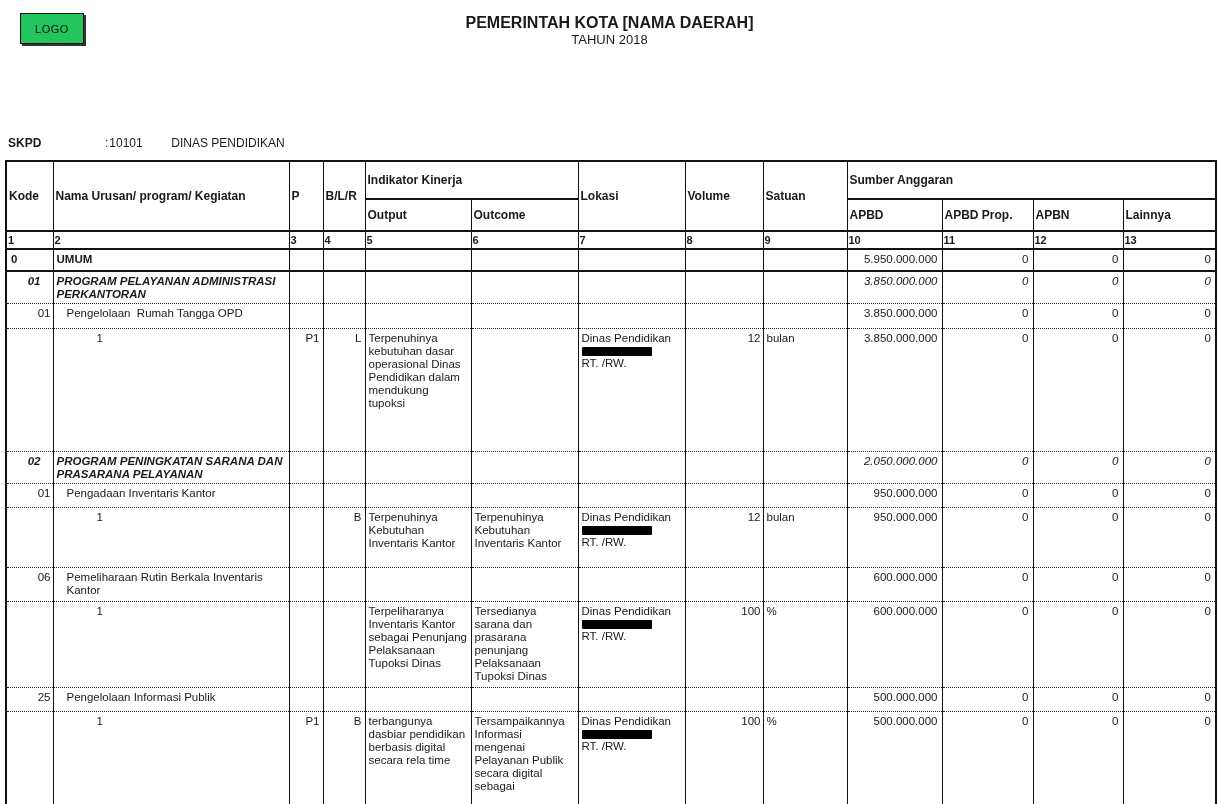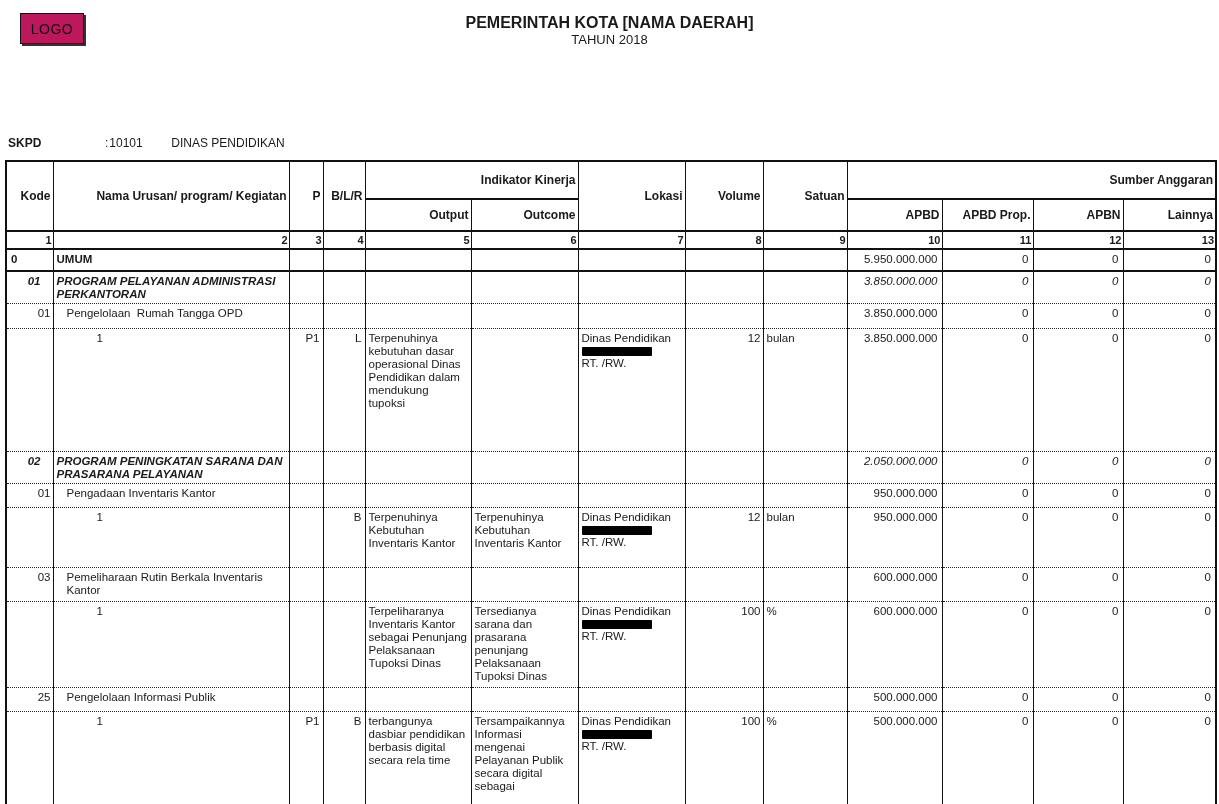--- a/index.html
+++ b/index.html
@@ -7,23 +7,23 @@
   body {
     width: 1219px; height: 804px; overflow: hidden; position: relative;
     font-family: "Liberation Sans", "DejaVu Sans", sans-serif;
     color: #1a1a1a;
   }
   .page { position: absolute; inset: 0; }
 
   
   .logo-box {
     position: absolute; left: 20px; top: 13px; width: 64px; height: 31px;
-    border: 1.5px solid #111; box-shadow: 2px 2px 0 0 #333; background: #be185d;
+    border: 1.5px solid #111; box-shadow: 2px 2px 0 0 #333; background: #22c55e;
     display: flex; align-items: center; justify-content: center;
-    font-size: 14px; letter-spacing: 0.5px; color: #111;
+    font-size: 11px; letter-spacing: 0.5px; color: #111;
   }
 
   
   .titles { position: absolute; left: 0; top: 14px; width: 100%; text-align: center; }
   .title1 { font-size: 16px; font-weight: bold; }
   .title2 { font-size: 15px; font-weight: bold; margin-top: 11px; }
   .title3 { font-size: 13px; }
 
   
   .skpd-line { position: absolute; left: 8px; top: 136px; font-size: 12px; }
@@ -34,21 +34,21 @@
   
   table.report {
     position: absolute; left: 5px; top: 160px; width: 1210px;
     border-collapse: collapse; table-layout: fixed;
     font-size: 11.5px; line-height: 13px;
   }
   table.report { border: 2px solid #111; border-bottom: 2px dotted #111; }
 
   thead th {
     border: 1.5px solid #111; border-top-width: 2px; border-bottom-width: 2px;
-    font-size: 12px; font-weight: bold; text-align: right; vertical-align: middle;
+    font-size: 12px; font-weight: bold; text-align: left; vertical-align: middle;
     padding: 2px; background: #fff;
   }
   tr.h-group { height: 38px; }
   tr.h-sub   { height: 32px; }
   tr.h-num   { height: 18px; }
   tr.h-num th { font-size: 11px; padding: 1px; }
 
   tbody td {
     border-right: 1.5px solid #111;
     border-left: 1.5px solid #111;
@@ -271,21 +271,21 @@
             <div class="lok-line">RT. /RW.</div>
           </td>
           <td class="c-volume">12</td>
           <td class="c-satuan">bulan</td>
           <td class="c-apbd">950.000.000</td>
           <td class="c-apbd_prop">0</td>
           <td class="c-apbn">0</td>
           <td class="c-lainnya">0</td>
         </tr>
         <tr class="row-kegiatan">
-          <td class="c-kode">03</td>
+          <td class="c-kode">06</td>
           <td class="c-nama">Pemeliharaan Rutin Berkala Inventaris Kantor</td>
           <td class="c-p"></td>
           <td class="c-blr"></td>
           <td class="c-output"></td>
           <td class="c-outcome"></td>
           <td class="c-lokasi"></td>
           <td class="c-volume"></td>
           <td class="c-satuan"></td>
           <td class="c-apbd">600.000.000</td>
           <td class="c-apbd_prop">0</td>

